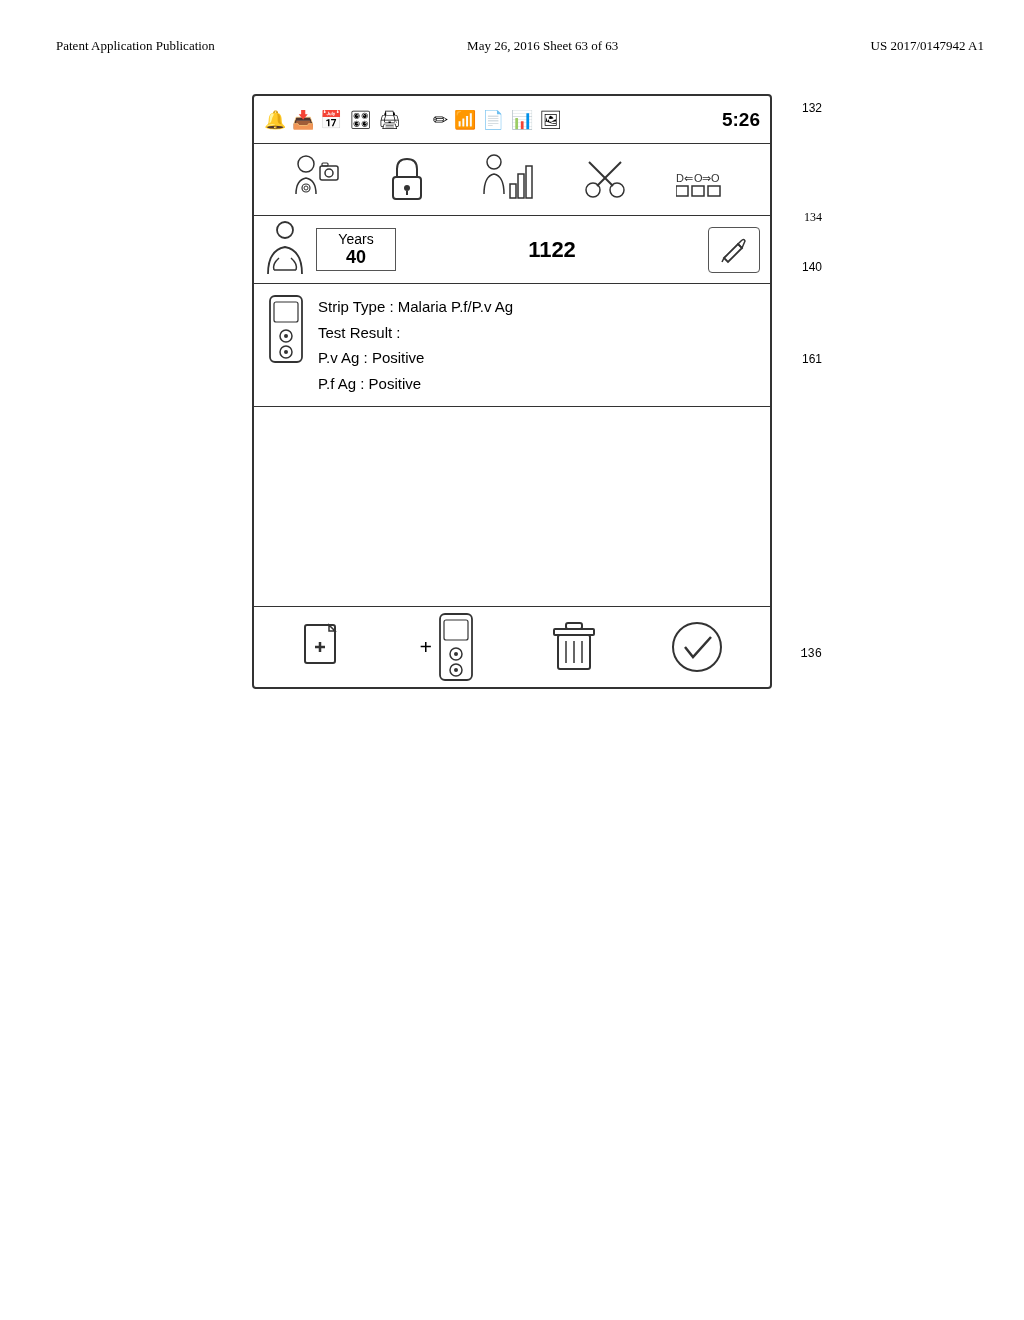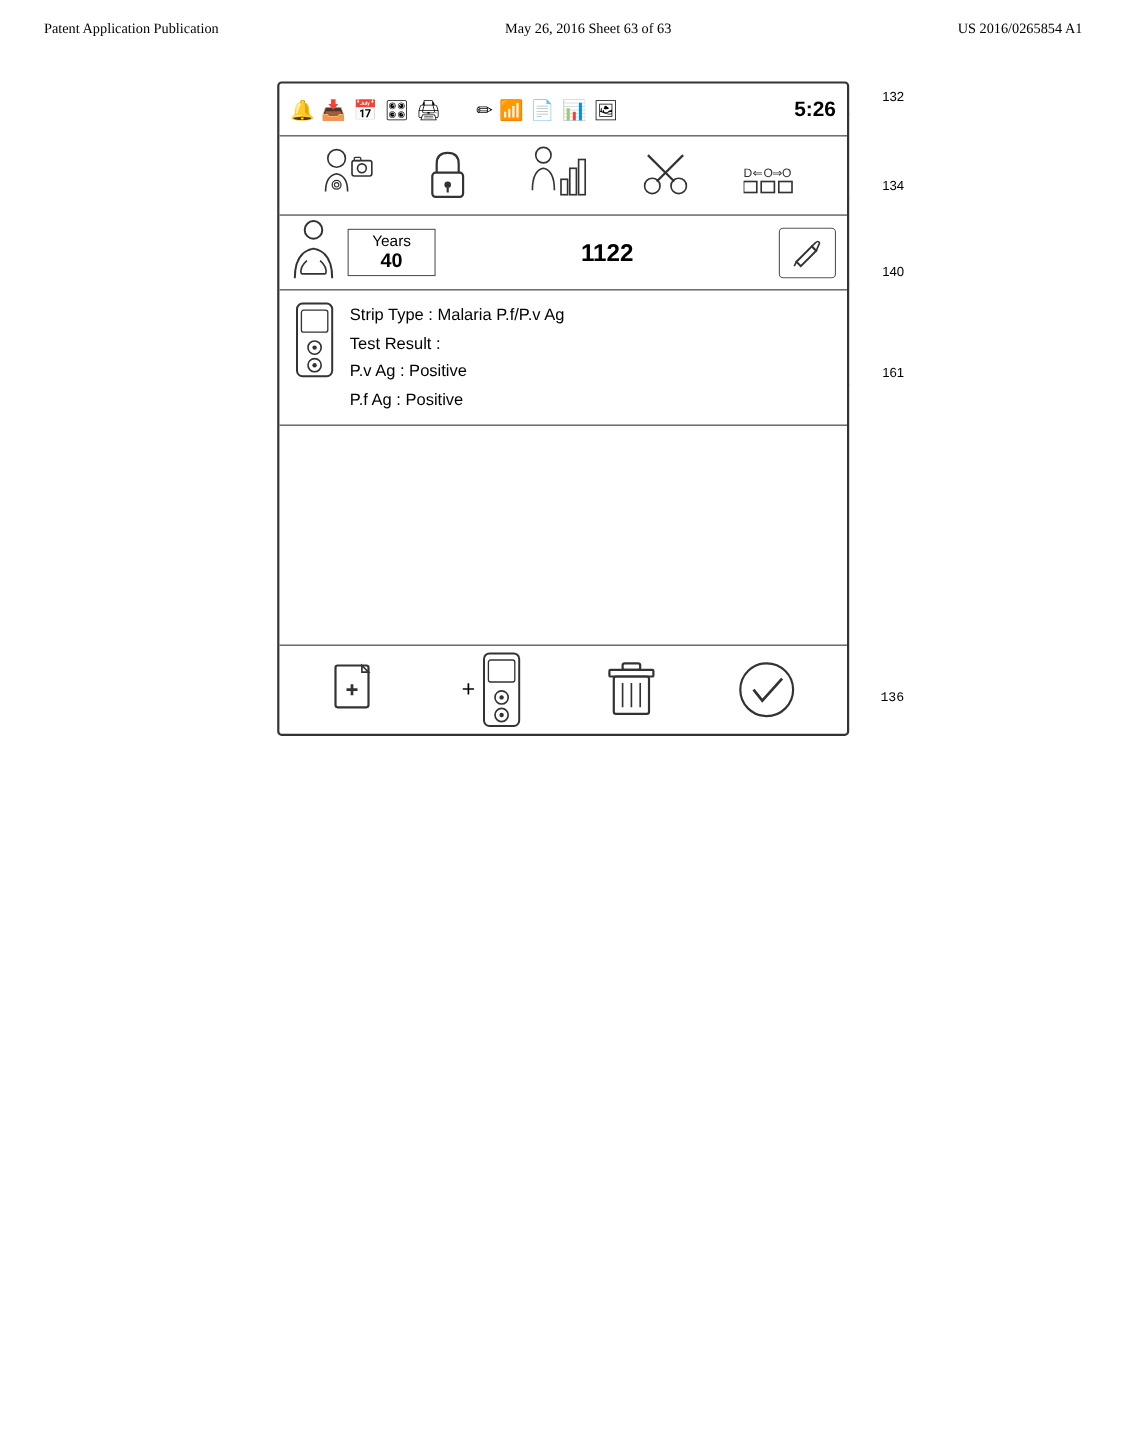--- a/index.html
+++ b/index.html
@@ -10,23 +10,24 @@
       min-height: 1320px;
       position: relative;
       overflow: hidden;
     }
 
     
     .patent-header {
       display: flex;
       justify-content: space-between;
       align-items: flex-end;
-      padding: 18px 40px 10px 40px;
+      padding: 18px 40px 10px 56px;
       font-size: 13px;
       font-family: 'Times New Roman', Times, serif;
+      margin-top: 20px;
     }
 
     
     .main-content {
       display: flex;
       flex-direction: column;
       align-items: center;
       padding-top: 30px;
     }
 
@@ -176,21 +177,21 @@
       align-items: center;
       justify-content: center;
     }
   </style>
 </head>
 <body>
 
 <div class="patent-header">
   <span>Patent Application Publication</span>
   <span>May 26, 2016  Sheet 63 of 63</span>
-  <span>US 2016/0265854 A1</span>
+  <span>US 2017/0147942 A1</span>
 </div>
 
 <div class="main-content">
   <div class="device-container">
 
     <div style="position:relative;">
       <div class="device-frame">
 
         <div class="status-bar">
           <div class="status-bar-icons">
@@ -390,21 +391,21 @@
             </svg>
           </div>
         </div>
 
       </div>
 
       <div style="position:absolute; top: 7px; right:-50px; display:flex; align-items:flex-start;">
         <span style="font-size:12px; font-family:Arial;">132</span>
       </div>
       <div style="position:absolute; top: 88px; right:-50px; display:flex; align-items:center;">
-        <span style="font-size:12px; font-family:Liberation Sans, sans-serif;">134</span>
+        <span style="font-size:12px; font-family:Liberation Serif, serif;margin-top:28px;">134</span>
       </div>
       <div style="position:absolute; top: 166px; right:-50px; display:flex; align-items:center;margin-left:32px;">
         <span style="font-size:12px; font-family:Arial;">140</span>
       </div>
       <div style="position:absolute; top: 258px; right:-50px; display:flex; align-items:center;">
         <span style="font-size:12px; font-family:Arial;">161</span>
       </div>
       <div style="position:absolute; bottom: 28px; right:-50px; display:flex; align-items:center;">
         <span style="font-size:12px; font-family:Liberation Mono, monospace;">136</span>
       </div>

